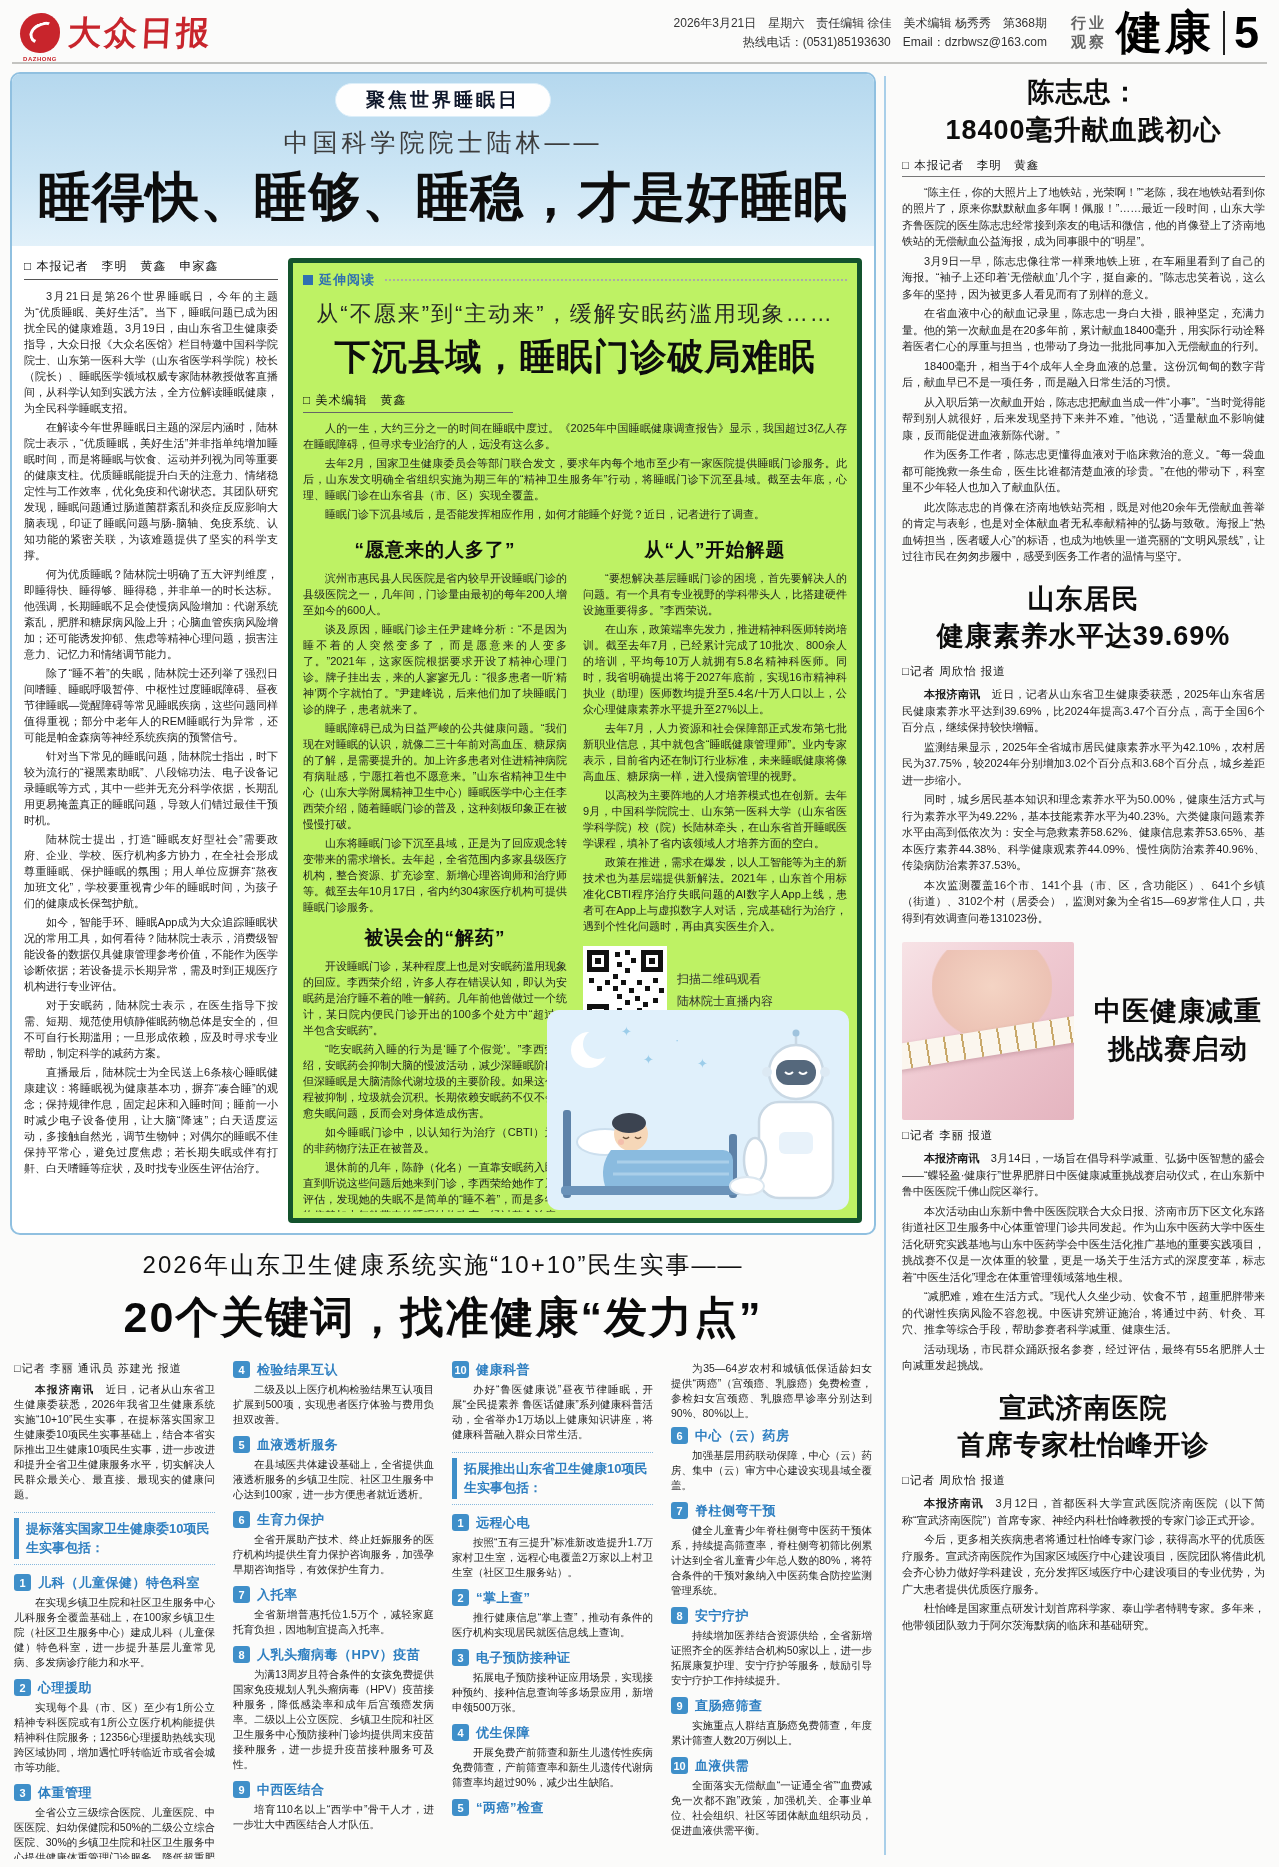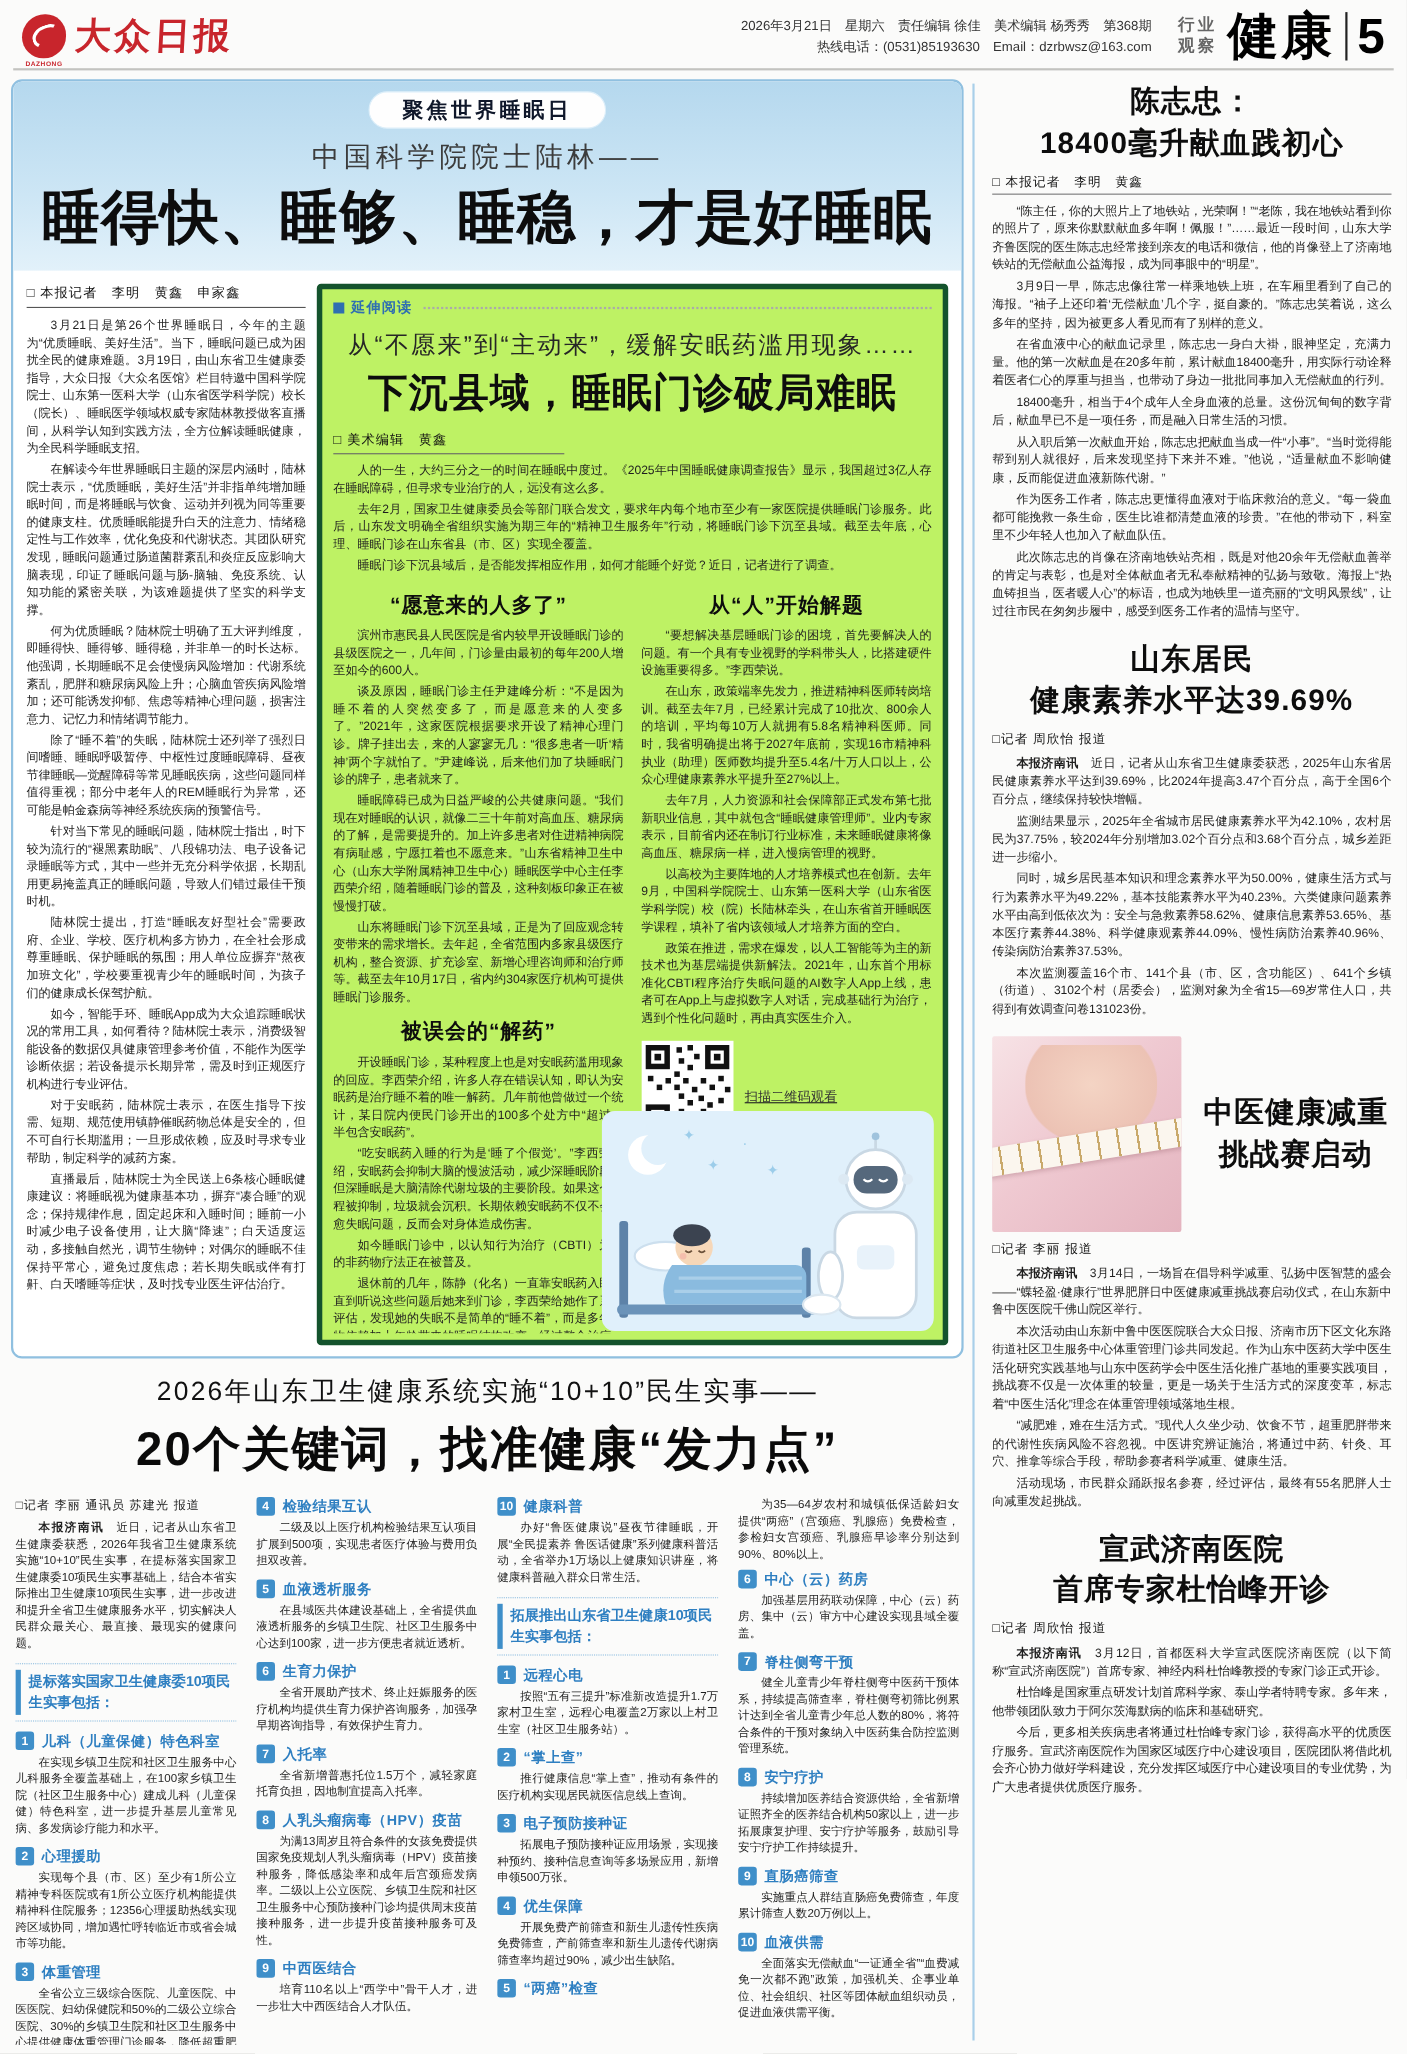--- a/index.html
+++ b/index.html
@@ -42,21 +42,21 @@
   .ext-label-row{display:flex;align-items:center;gap:6px;}
   .ext-sq{width:10px;height:10px;background:#2f6fb1;flex:none;}
   .ext-label{color:#2f6fb1;font-weight:bold;font-size:13px;letter-spacing:1px;}
   .ext-dots{flex:1;border-top:2px dotted #aaa;margin-left:4px;}
   .ext-kicker{text-align:center;font-size:22px;color:#262626;margin:10px 0 0;letter-spacing:2px;}
   .ext-title{text-align:center;font-size:36px;font-weight:900;color:#0d0d0d;margin:4px 0 10px;letter-spacing:1px;}
   .ext-byline{display:block;font-size:12px;color:#111;border-bottom:1px solid #666;padding-bottom:3px;margin-bottom:7px;width:210px;letter-spacing:1px;}
   .ext-cols{flex:1;display:flex;gap:16px;margin-top:2px;overflow:hidden;}
   .ext-col{flex:1;overflow:hidden;}
   .subhead{text-align:center;font-size:19px;font-weight:800;color:#0d0d0d;margin:10px 0 7px;letter-spacing:1px;}
-  .qr-row{display:flex;align-items:flex-end;gap:10px;margin-top:12px;text-decoration:underline;}
+  .qr-row{display:flex;align-items:center;gap:10px;margin-top:12px;}
   .qr-cap{font-size:12px;color:#333;line-height:1.8;padding-top:6px;}
   .illus{position:absolute;right:8px;bottom:8px;width:302px;height:200px;}
   
   .bottomsec{margin-top:12px;height:613px;overflow:hidden;padding:2px 4px 0;}
   .b-kicker{text-align:center;font-size:24px;color:#111;letter-spacing:2px;}
   .b-headline{text-align:center;font-size:43px;font-weight:900;color:#0a0a0a;letter-spacing:2px;margin:8px 0 14px;}
   .b-cols{display:flex;gap:18px;height:500px;overflow:hidden;}
   .b-col{flex:1;overflow:hidden;}
   .b-byline{font-size:11px;color:#222;margin-bottom:6px;letter-spacing:1px;}
   p.b-text{font-size:10.5px;line-height:15px;text-align:justify;text-indent:2em;color:#1e1e1e;margin:0 0 6px;}
@@ -477,19 +477,19 @@
         <p class="para">活动现场，市民群众踊跃报名参赛，经过评估，最终有55名肥胖人士向减重发起挑战。</p>
       </article>
 
       <article class="s-art">
         <div class="s-title">
           <div>宣武济南医院</div>
           <div>首席专家杜怡峰开诊</div>
         </div>
         <span class="s-byline">□记者 周欣怡 报道</span>
         <p class="para"><b>本报济南讯</b>　<span>3月12日，首都医科大学宣武医院济南医院（以下简称“宣武济南医院”）首席专家、神经内科杜怡峰教授的专家门诊正式开诊。</span></p>
+        <p class="para">今后，更多相关疾病患者将通过杜怡峰专家门诊，获得高水平的优质医疗服务。宣武济南医院作为国家区域医疗中心建设项目，医院团队将借此机会齐心协力做好学科建设，充分发挥区域医疗中心建设项目的专业优势，为广大患者提供优质医疗服务。</p>
         <p class="para">杜怡峰是国家重点研发计划首席科学家、泰山学者特聘专家。多年来，他带领团队致力于阿尔茨海默病的临床和基础研究。</p>
-        <p class="para">今后，更多相关疾病患者将通过杜怡峰专家门诊，获得高水平的优质医疗服务。宣武济南医院作为国家区域医疗中心建设项目，医院团队将借此机会齐心协力做好学科建设，充分发挥区域医疗中心建设项目的专业优势，为广大患者提供优质医疗服务。</p>
       </article>
 
     </aside>
   </div>
 </div>
 
 </body></html>

